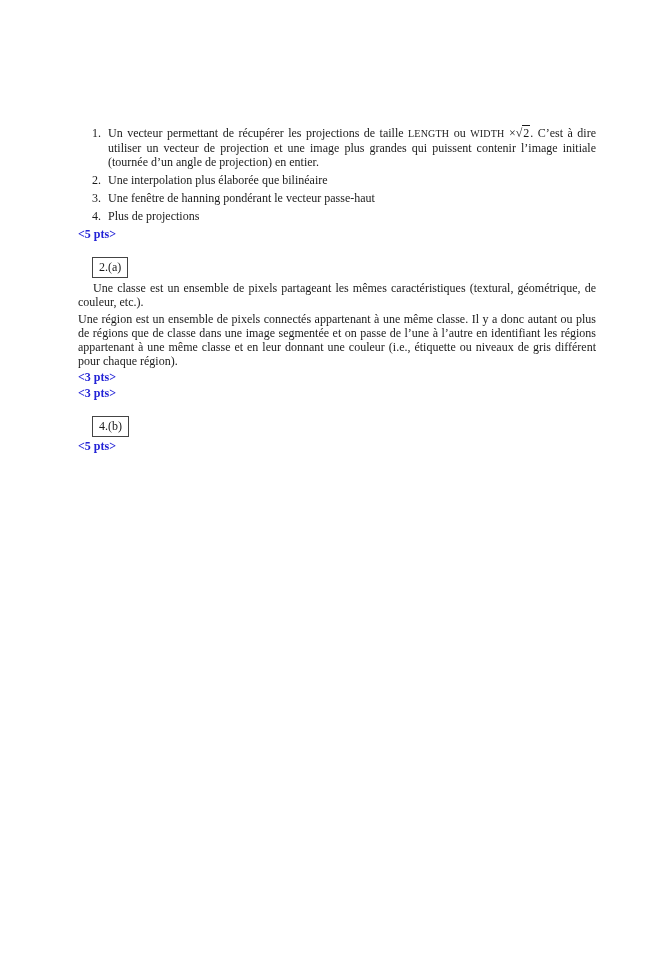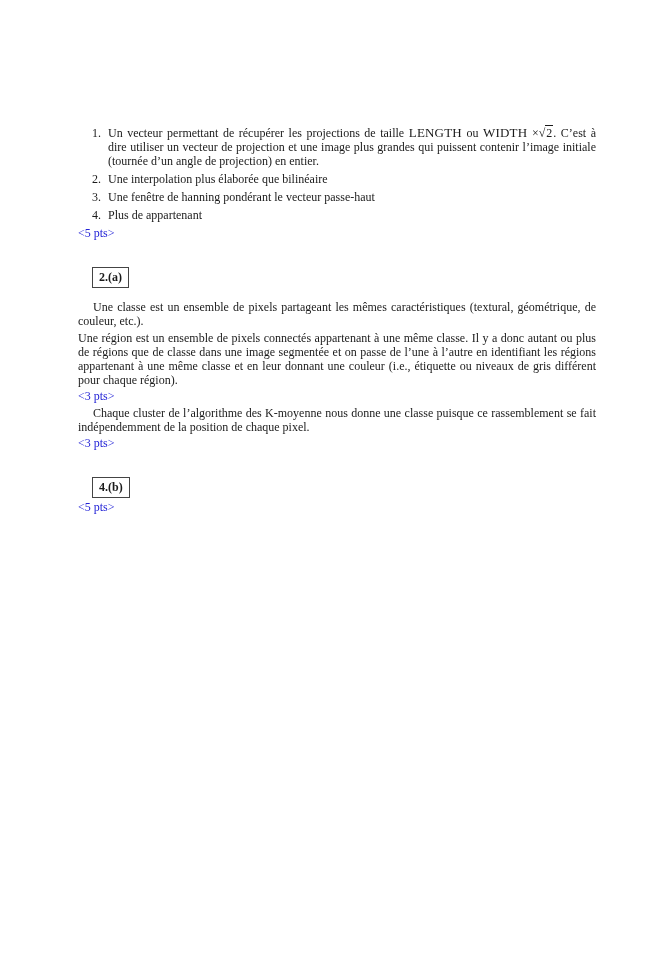--- a/index.html
+++ b/index.html
@@ -23,47 +23,47 @@
   .enum .li { display: flex; margin-bottom: 4px; }
   .enum .li-num {
     width: 30px; flex: 0 0 30px;
     padding-left: 14px;
   }
   .enum .li-body {
     flex: 1 1 auto;
     text-align: justify;
   }
   
-  .sc { font-size: 13px; letter-spacing: 0.2px; }
+  .sc { font-size: 10px; letter-spacing: 0.2px; }
   
   .sqrt { white-space: nowrap; }
   .sqrt .radicand { border-top: 1px solid var(--ink); padding: 0 1px; }
   
   .pts {
     color: var(--pts-color);
-    font-weight: normal;
+    font-weight: bold;
     margin-top: 2px;
   }
   
   .answer-box {
     display: inline-block;
     margin-left: 14px;
-    margin-top: 27px;
+    margin-top: 16px;
     padding: 2px 6px 3px 6px;
     border: 1px solid #444;
-    font-weight: bold;
+    font-weight: normal;
     background: #ffffff;
   }
   
   .para {
     text-align: justify;
     margin-top: 3px;
   }
   .para.indent { text-indent: 15px; }
-  .para.first-after-box { margin-top: 12px; }
+  .para.first-after-box { margin-top: 3px; }
 </style>
 </head>
 <body>
 
 <div class="page-content">
 
   <div class="enum">
 
     <div class="li">
       <span class="li-num">1.</span>
@@ -75,33 +75,32 @@
       <div class="li-body">Une interpolation plus élaborée que bilinéaire</div>
     </div>
 
     <div class="li">
       <span class="li-num">3.</span>
       <div class="li-body">Une fenêtre de hanning pondérant le vecteur passe-haut</div>
     </div>
 
     <div class="li">
       <span class="li-num">4.</span>
-      <div class="li-body">Plus de appartenant</div>
+      <div class="li-body">Plus de projections</div>
     </div>
 
   </div>
 
   <div class="pts">&lt;5 pts&gt;</div>
 
   <div>
     <div class="answer-box">2.(a)</div>
     <div class="para indent first-after-box">Une classe est un ensemble de pixels partageant les mêmes caractéristiques (textural, géométrique, de couleur, etc.).</div>
     <div class="para">Une région est un ensemble de pixels connectés appartenant à une même classe. Il y a donc autant ou plus de régions que de classe dans une image segmentée et on passe de l’une à l’autre en identifiant les régions appartenant à une même classe et en leur donnant une couleur (i.e., étiquette ou niveaux de gris différent pour chaque région).</div>
     <div class="pts">&lt;3 pts&gt;</div>
-    <div class="para indent">Chaque cluster de l’algorithme des K-moyenne nous donne une classe puisque ce rassemblement se fait indépendemment de la position de chaque pixel.</div>
     <div class="pts">&lt;3 pts&gt;</div>
   </div>
 
   <div>
     <div class="answer-box">4.(b)</div>
     <div class="pts">&lt;5 pts&gt;</div>
   </div>
 
 </div>
 

